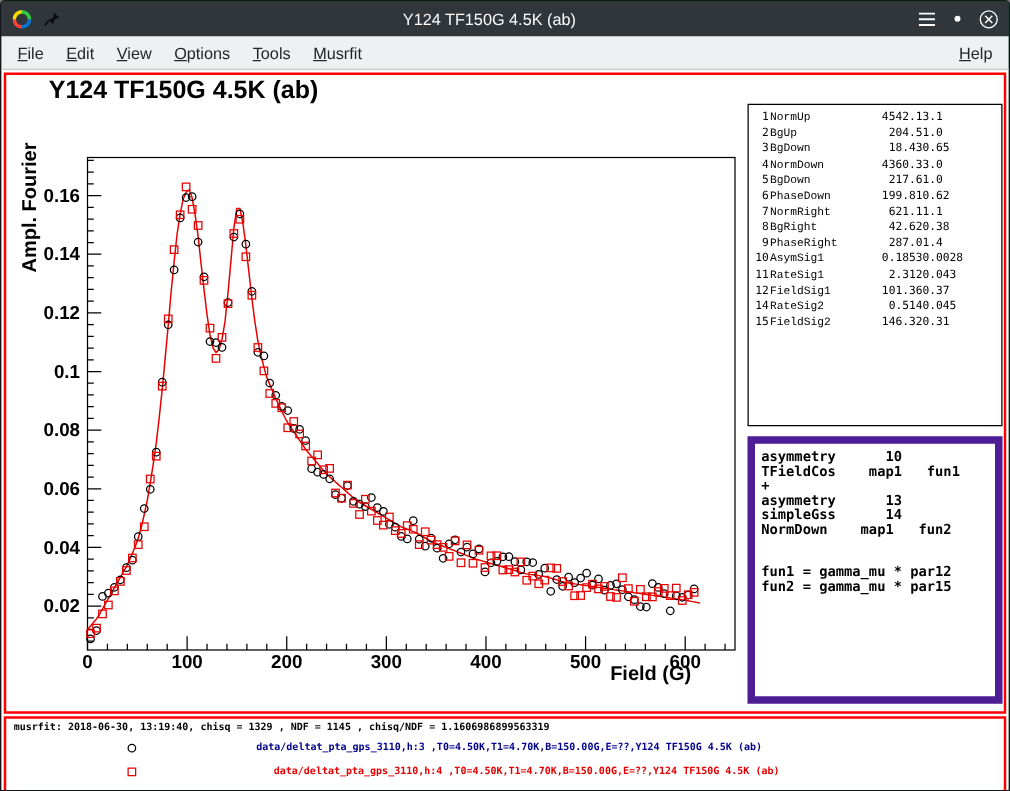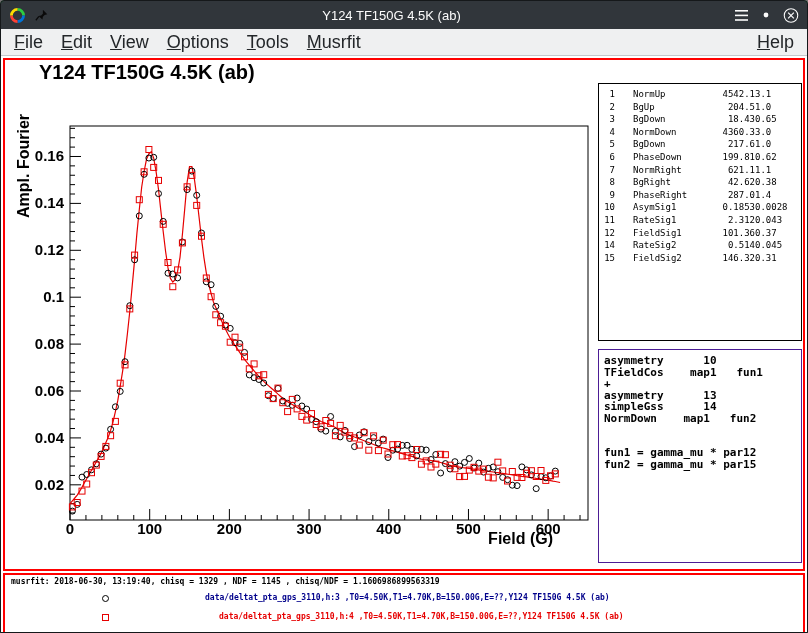--- a/index.html
+++ b/index.html
@@ -6,44 +6,44 @@
   .window{position:relative;width:808px;height:633px;background:#14532d;border:1px solid #15181a;
           box-sizing:border-box;font-family:"Liberation Sans",sans-serif;overflow:hidden;border-radius:4px 4px 0 0;}
   
   .titlebar{height:28px;background:#31363b;color:#fcfcfc;display:flex;align-items:center;
             padding:0 8px;border-radius:3px 3px 0 0;}
   .tb-left,.tb-right{display:flex;align-items:center;gap:9px;}
   .tb-title{flex:1;text-align:center;font-size:13px;color:#fcfcfc;}
   .tb-btn{width:16px;height:16px;display:inline-flex;align-items:center;justify-content:center;cursor:default;}
   
   .menubar{height:26px;background:#eff0f1;border-bottom:1px solid #c4c8cc;display:flex;
-           align-items:center;font-size:18px;color:#232629;padding:0 4px;}
+           align-items:center;font-size:13px;color:#232629;padding:0 4px;}
   .menu-item{padding:2px 9px;}
   .menu-item u{text-decoration:underline;}
   .menu-spacer{flex:1;}
   
   .content{position:absolute;top:55px;left:0;right:0;bottom:0;background:#fff;}
   .main-pad{position:absolute;left:2px;top:2px;width:802px;height:513px;border:2px solid #ff0000;
             background:#fff;box-sizing:border-box;}
   .legend-pad{position:absolute;left:2px;top:517px;width:802px;height:69px;border:2px solid #ff0000;
             background:#fff;box-sizing:border-box;}
   .plot-title{position:absolute;left:34px;top:1px;font-size:20px;font-weight:bold;color:#000;}
   .chart-svg{position:absolute;left:0;top:0;width:600px;height:505px;}
   .tick-label{font:bold 15px "Liberation Sans",sans-serif;fill:#000;}
   .axis-title{font:bold 16px "Liberation Sans",sans-serif;fill:#000;}
   
   .param-box{position:absolute;left:593px;top:23px;width:204px;height:258px;border:1px solid #000;
              box-sizing:border-box;padding:4px 2px;font:9px "DejaVu Sans Mono",monospace;color:#000;background:#fff;}
   .param-row{display:flex;line-height:12.6px;white-space:pre;}
   .p-no{width:14px;text-align:right;}
-  .p-name{width:66px;margin-left:18px;}
+  .p-name{width:66px;margin-left:1px;font-family:Liberation Mono, monospace;}
   .p-val{width:56px;text-align:right;}
   .p-err{flex:1;}
   
-  .theory-box{position:absolute;left:593px;top:289px;width:204px;height:214px;border:1px solid #4c1d95;
+  .theory-box{position:absolute;left:593px;top:289px;width:204px;height:214px;border:6px solid #4c1d95;
               box-sizing:border-box;padding:5px 5px;font:bold 11px "DejaVu Sans Mono",monospace;color:#000;background:#fff;}
   .theory-line{white-space:pre;line-height:11.5px;height:11.5px;}
   
   .fit-info{position:absolute;left:6px;top:2px;font:bold 8px "DejaVu Sans Mono",monospace;color:#000;white-space:pre;}
   .legend-row{position:absolute;left:0;right:0;height:17px;padding-left:32px;}
   .legend-marker{position:absolute;left:97px;top:3px;width:7px;height:7px;box-sizing:border-box;background:#fff;}
   .legend-marker.circle{border-radius:50%;}
   .legend-label{position:absolute;left:200px;top:1px;font:bold 8px "DejaVu Sans Mono",monospace;white-space:pre;}
 </style>
 </head>

